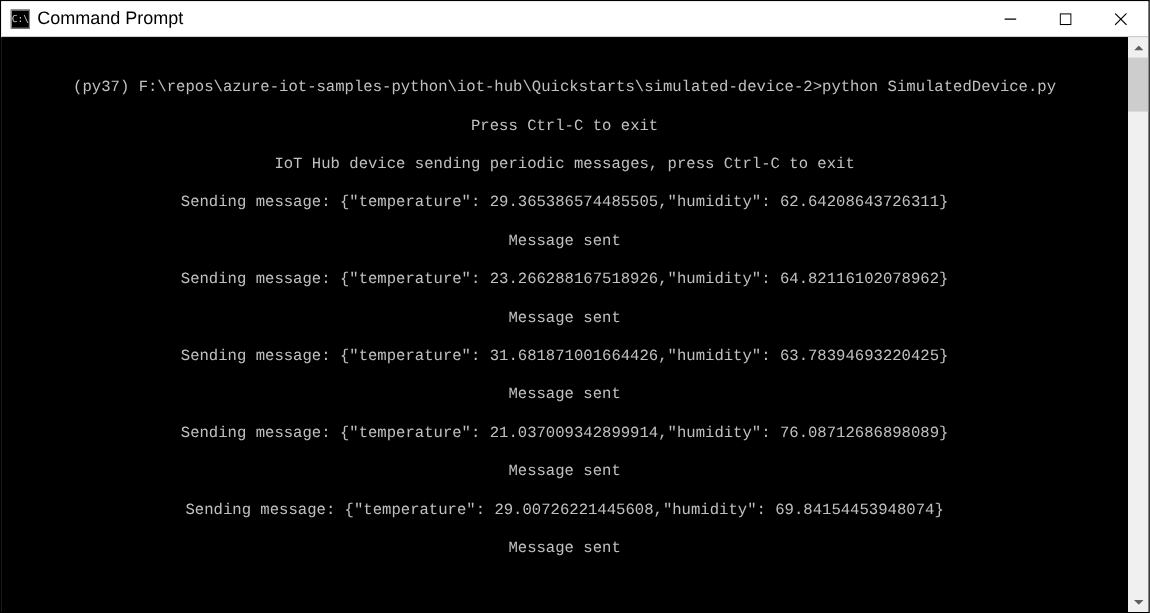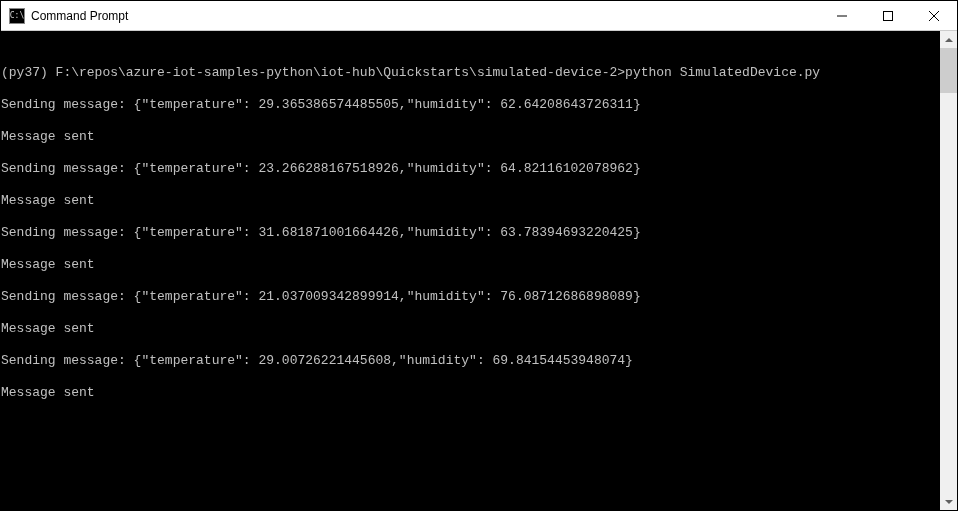--- a/index.html
+++ b/index.html
@@ -30,21 +30,21 @@
       background: #000;
       border: 1px solid #888;
       display: flex;
       align-items: center;
       justify-content: center;
       font-size: 8px;
       color: #ccc;
       font-family: monospace;
     }
     .titlebar-title {
-      font-size: 12px;
+      font-size: 15px;
       color: #000;
       flex: 1;
     }
     .titlebar-buttons {
       display: flex;
       height: 100%;
     }
     .titlebar-btn {
       width: 46px;
       height: 100%;
@@ -63,20 +63,21 @@
     .terminal {
       flex: 1;
       background: #000;
       color: #c0c0c0;
       font-family: Consolas, "Courier New", monospace;
       font-size: 13px;
       line-height: 16px;
       padding: 2px 0;
       white-space: pre;
       overflow: hidden;
+      text-align: center;
     }
     .scrollbar {
       width: 17px;
       background: #f0f0f0;
       display: flex;
       flex-direction: column;
     }
     .scroll-arrow {
       height: 17px;
       background: #f0f0f0;
@@ -126,20 +127,22 @@
           <path d="M0 0 L10 10 M10 0 L0 10" stroke="#000" stroke-width="1"></path>
         </svg>
     </div>
   </div>
 </div>
 
 <div class="terminal-wrapper">
   <div class="terminal">
 <span class="line"></span>
 <span class="line">(py37) F:\repos\azure-iot-samples-python\iot-hub\Quickstarts\simulated-device-2&gt;python SimulatedDevice.py</span>
+<span class="line">Press Ctrl-C to exit</span>
+<span class="line">IoT Hub device sending periodic messages, press Ctrl-C to exit</span>
 <span class="line">Sending message: {"temperature": 29.365386574485505,"humidity": 62.64208643726311}</span>
 <span class="line">Message sent</span>
 <span class="line">Sending message: {"temperature": 23.266288167518926,"humidity": 64.82116102078962}</span>
 <span class="line">Message sent</span>
 <span class="line">Sending message: {"temperature": 31.681871001664426,"humidity": 63.78394693220425}</span>
 <span class="line">Message sent</span>
 <span class="line">Sending message: {"temperature": 21.037009342899914,"humidity": 76.08712686898089}</span>
 <span class="line">Message sent</span>
 <span class="line">Sending message: {"temperature": 29.00726221445608,"humidity": 69.84154453948074}</span>
 <span class="line">Message sent</span>

